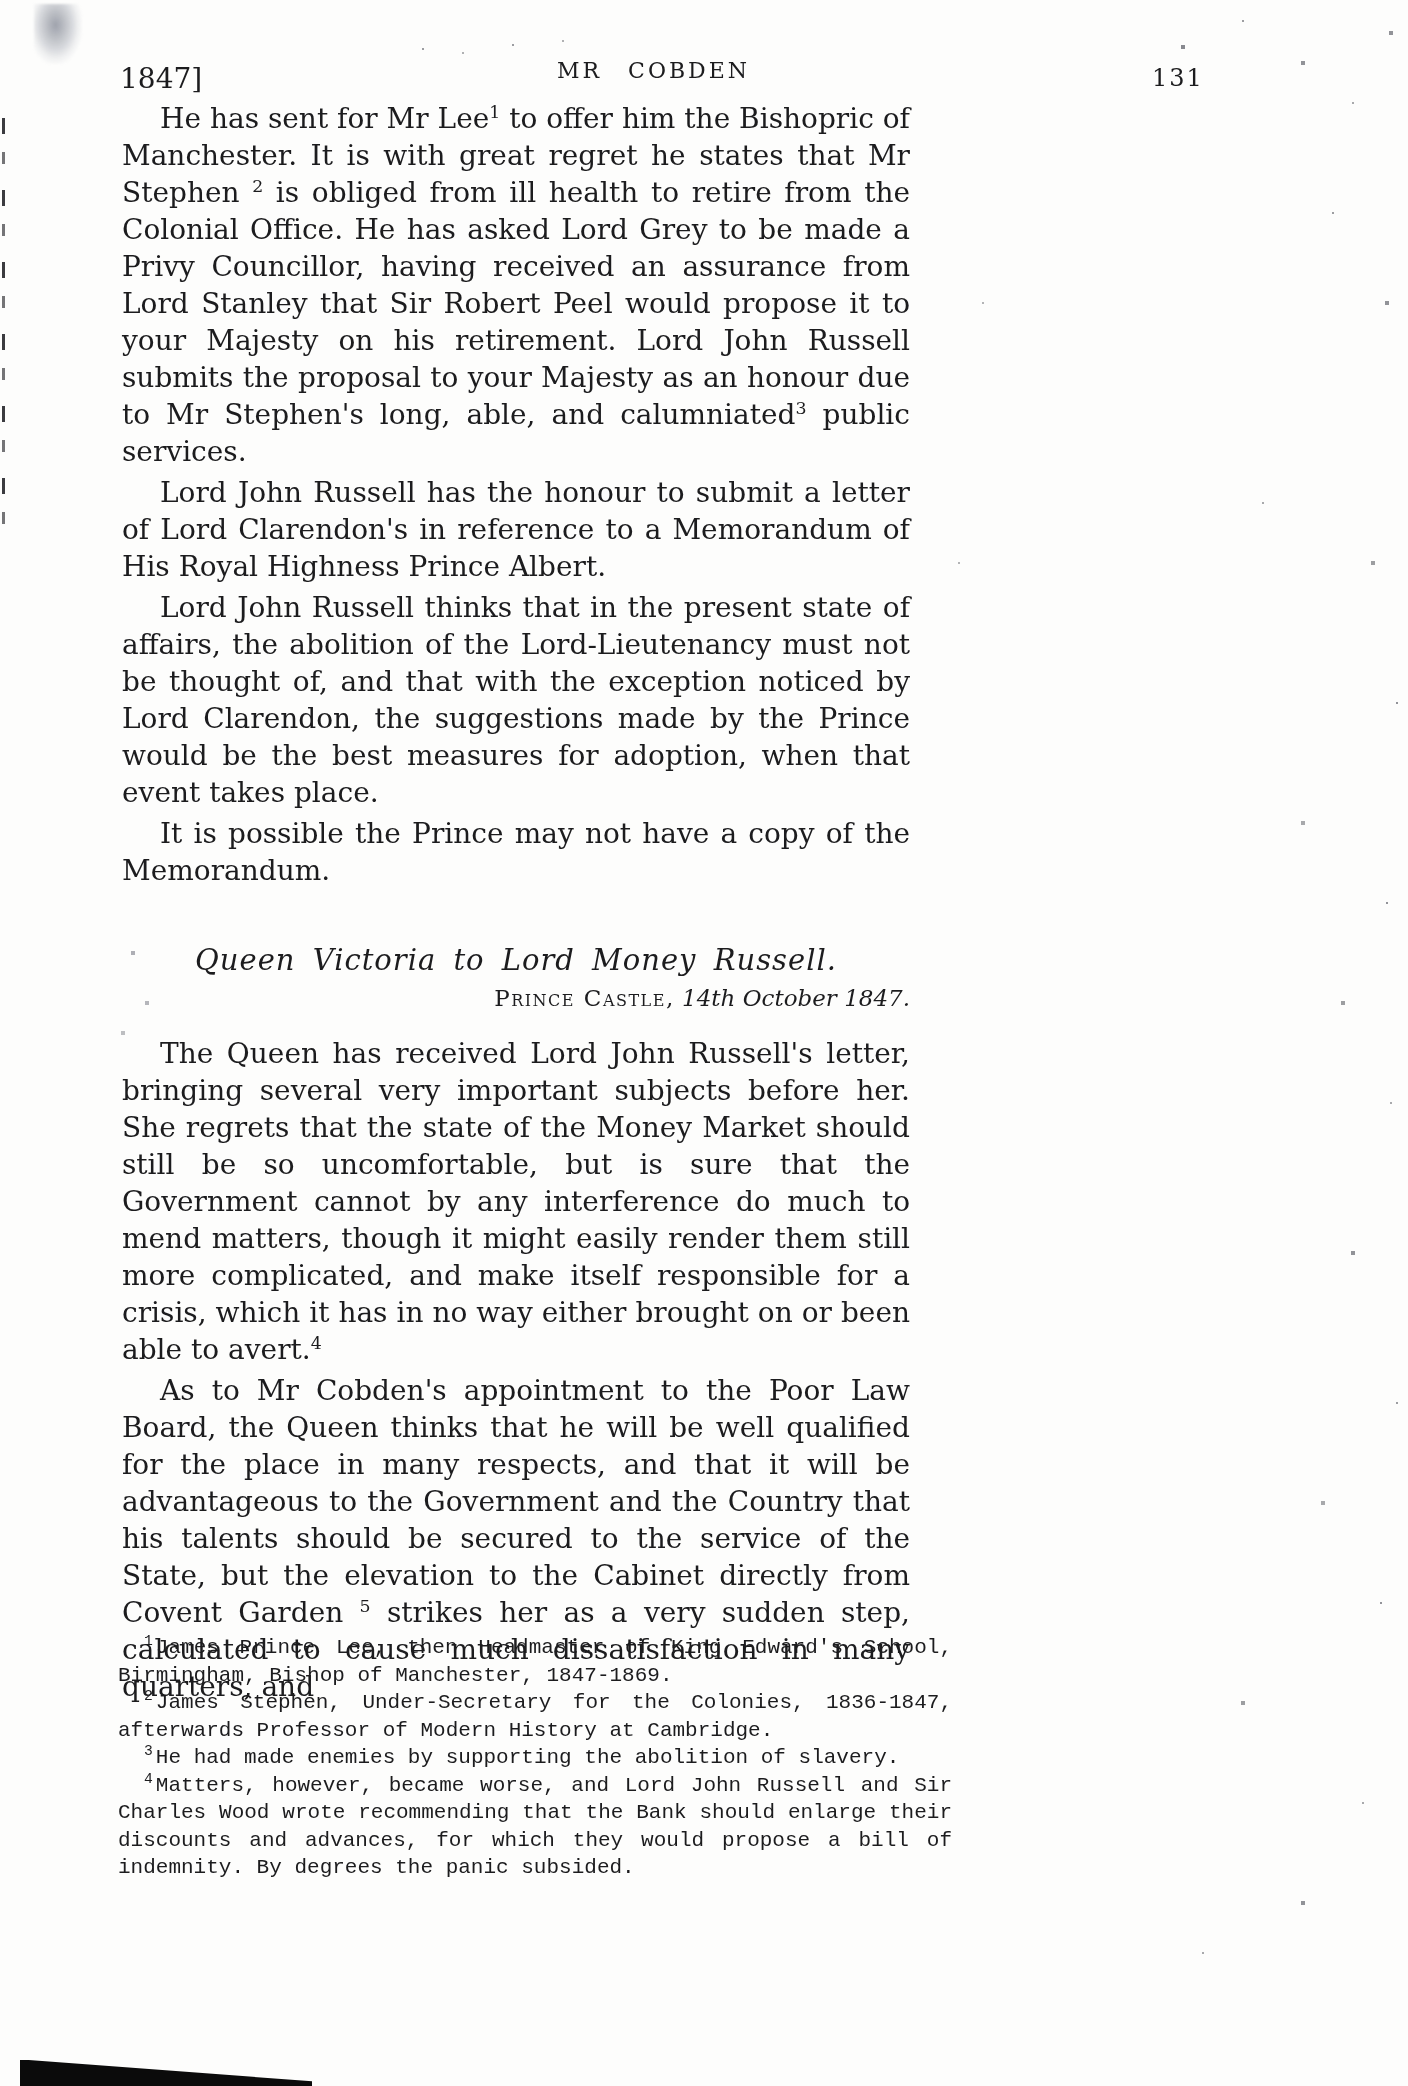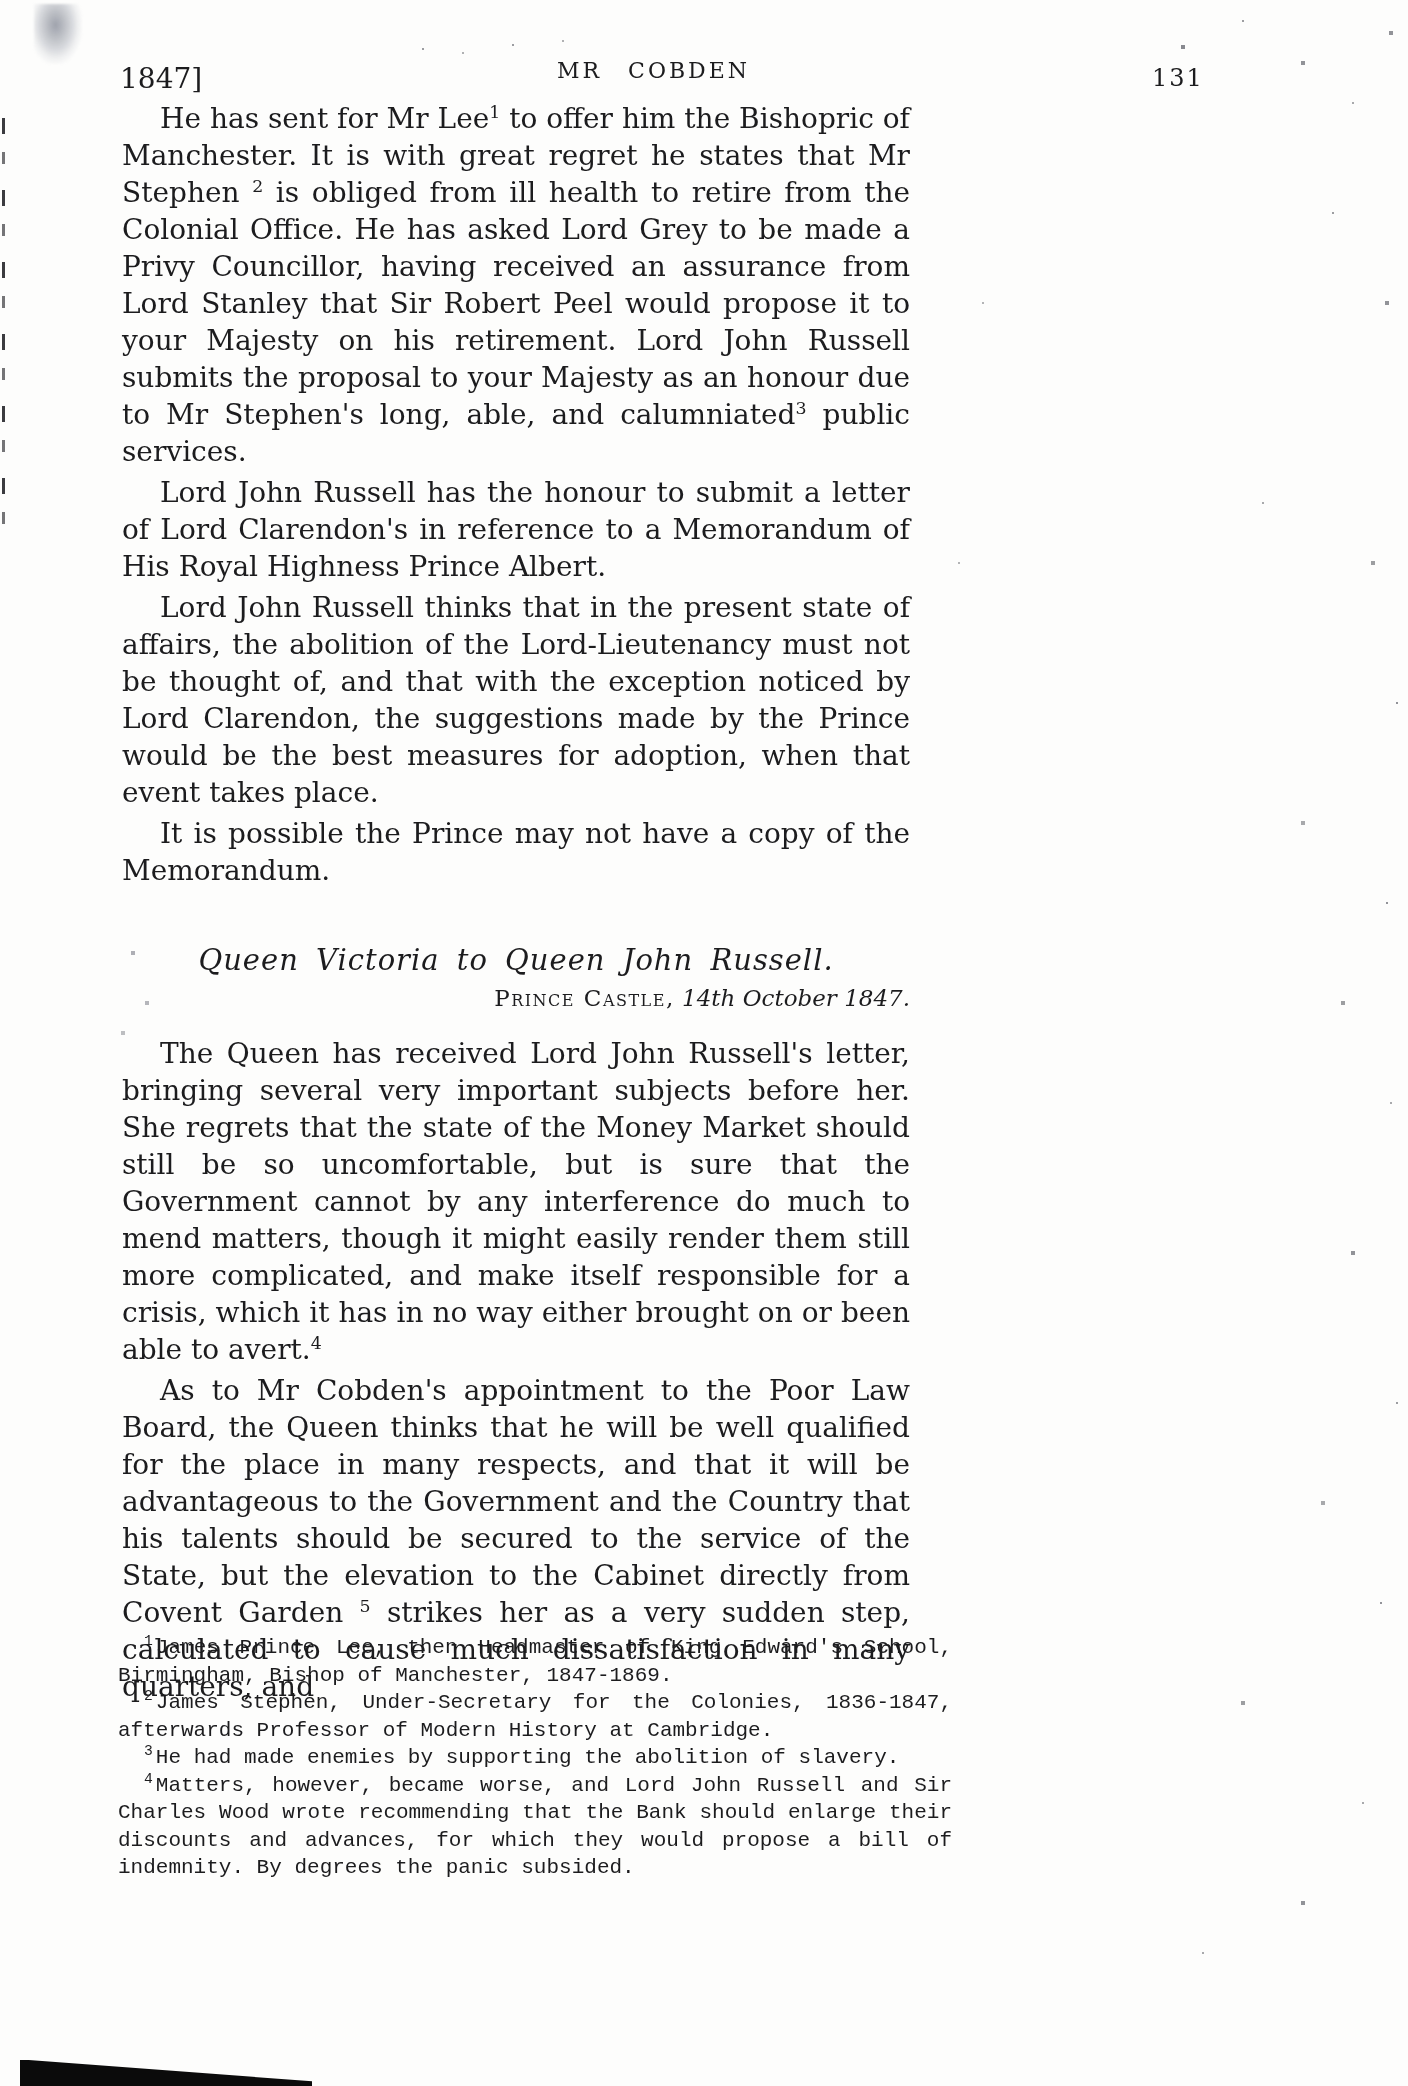--- a/index.html
+++ b/index.html
@@ -87,21 +87,21 @@
 </div>
 
 <div class="column">
   <div id="report-paras">
       <p>He has sent for Mr Lee<sup>1</sup> to offer him the Bishopric of Manchester.  It is with great regret he states that Mr Stephen <sup>2</sup> is obliged from ill health to retire from the Colonial Office.  He has asked Lord Grey to be made a Privy Councillor, having received an assurance from Lord Stanley that Sir Robert Peel would propose it to your Majesty on his retirement.  Lord John Russell submits the proposal to your Majesty as an honour due to Mr Stephen's long, able, and calumniated<sup>3</sup> public services.</p>
       <p>Lord John Russell has the honour to submit a letter of Lord Clarendon's in reference to a Memorandum of His Royal Highness Prince Albert.</p>
       <p>Lord John Russell thinks that in the present state of affairs, the abolition of the Lord-Lieutenancy must not be thought of, and that with the exception noticed by Lord Clarendon, the suggestions made by the Prince would be the best measures for adoption, when that event takes place.</p>
       <p>It is possible the Prince may not have a copy of the Memorandum.</p>
     </div>
 
-  <div class="letter-heading">Queen Victoria to Queen John Russell.</div>
+  <div class="letter-heading">Queen Victoria to Lord Money Russell.</div>
 
   <div class="dateline">
     <span class="place">Prince Castle,</span>
     <span class="date">14th October 1847.</span>
   </div>
 
   <div id="letter-paras" class="letter-paras">
       <p>The Queen has received Lord John Russell's letter, bringing several very important subjects before her.  She regrets that the state of the Money Market should still be so uncomfortable, but is sure that the Government cannot by any interference do much to mend matters, though it might easily render them still more complicated, and make itself responsible for a crisis, which it has in no way either brought on or been able to avert.<sup>4</sup></p>
       <p>As to Mr Cobden's appointment to the Poor Law Board, the Queen thinks that he will be well qualified for the place in many respects, and that it will be advantageous to the Government and the Country that his talents should be secured to the service of the State, but the elevation to the Cabinet directly from Covent Garden <sup>5</sup> strikes her as a very sudden step, calculated to cause much dissatisfaction in many quarters, and</p>
     </div>

